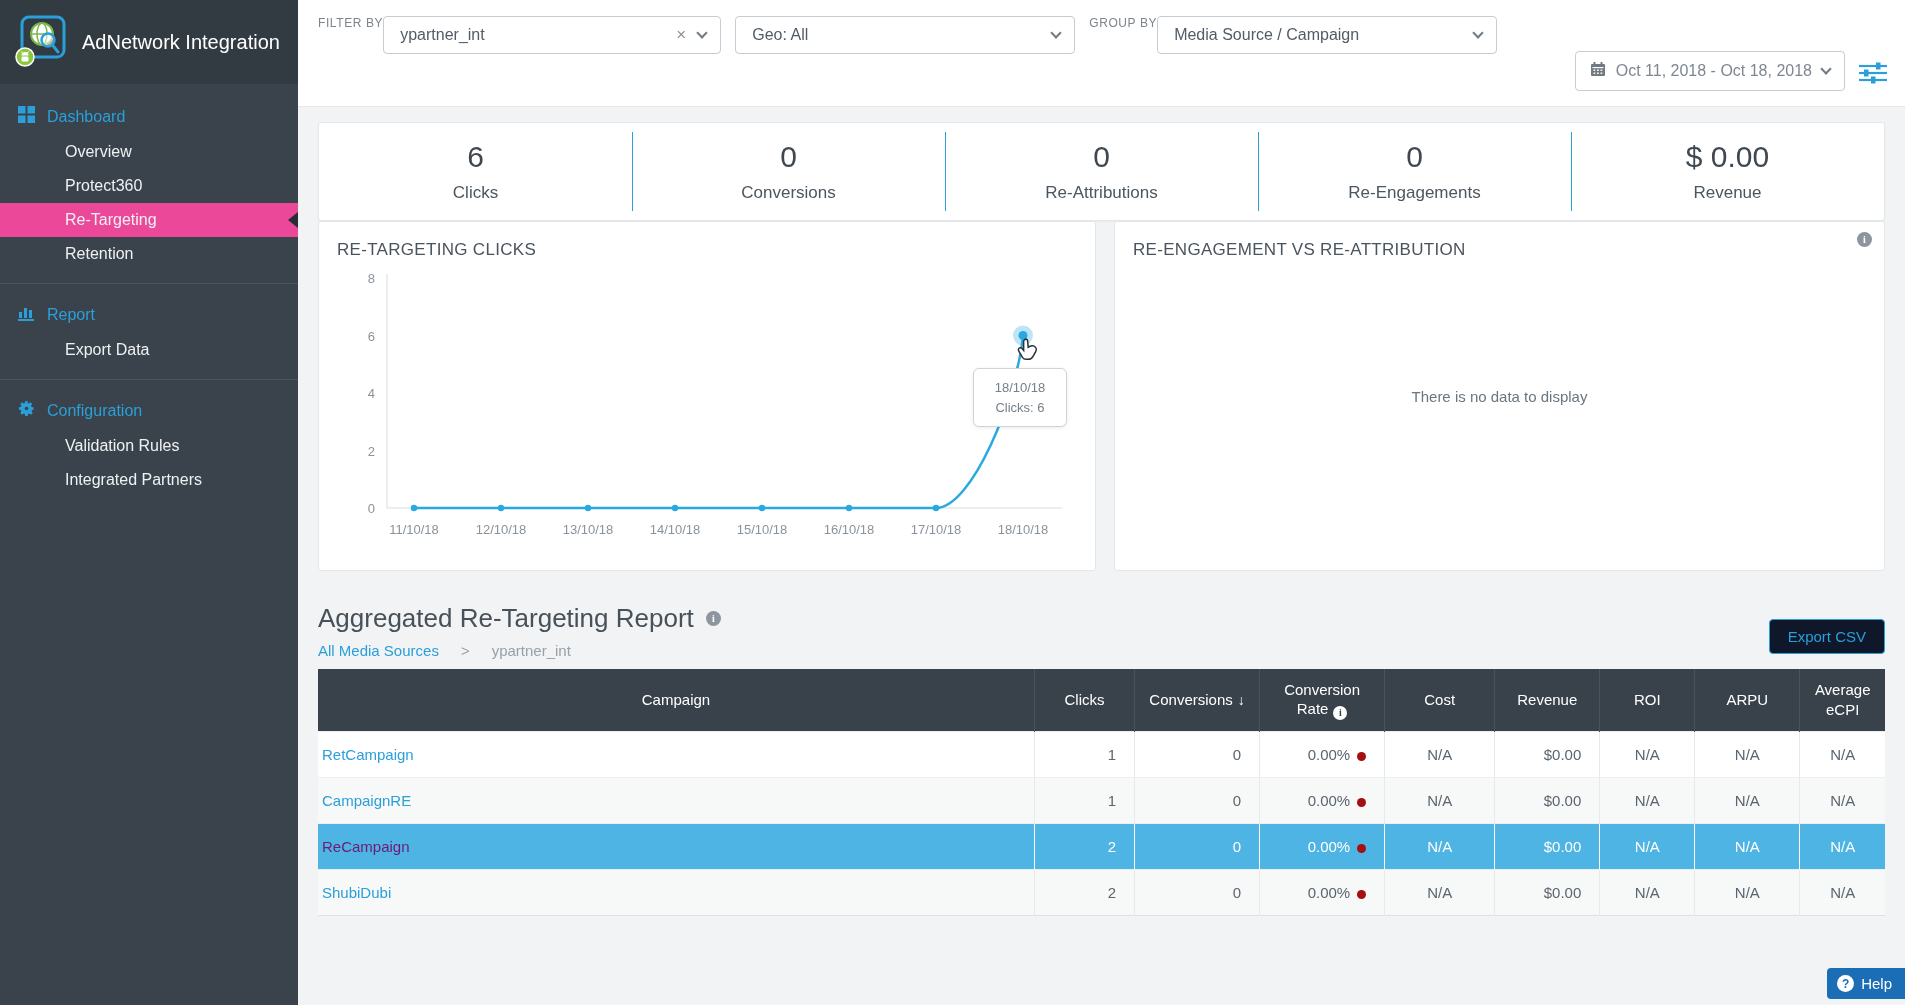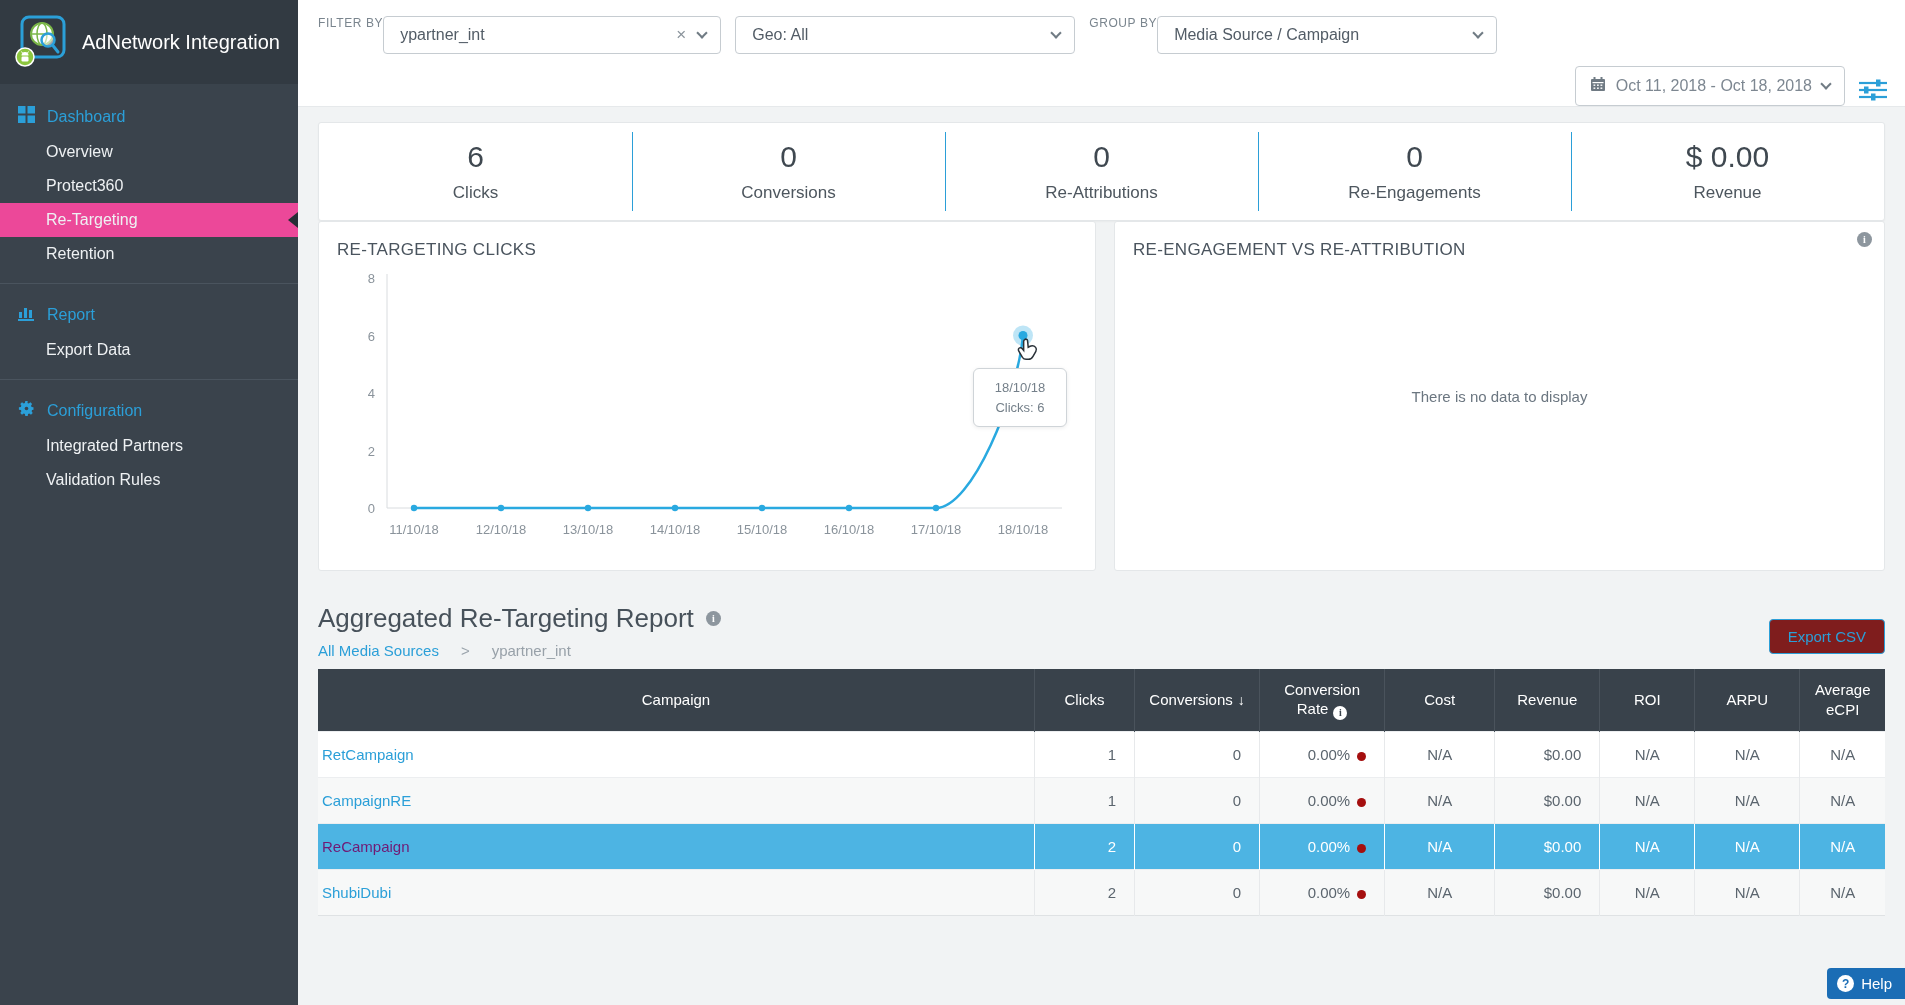--- a/index.html
+++ b/index.html
@@ -14,21 +14,21 @@
   html,body{width:1905px;height:1005px;overflow:hidden;}
   body{font-family:"Liberation Sans",sans-serif;background:#f1f3f4;color:#4a545e;}
   .app{display:flex;width:100%;height:100%;position:relative;}
 
   
   .sidebar{width:298px;flex-shrink:0;background:var(--sidebar);color:#eef1f3;}
   .sidebar-header{display:flex;align-items:center;gap:14px;height:84px;padding:12px 14px;background:var(--sidebar-dark);}
   .app-title{font-size:20px;color:#ffffff;white-space:nowrap;overflow:hidden;}
   .nav{padding-top:14px;}
   .nav-section-header{display:flex;align-items:center;gap:12px;padding:8px 18px;font-size:16px;color:var(--accent);cursor:pointer;}
-  .nav-item{display:block;padding:8px 18px 8px 46px;font-size:16px;color:#eef1f3;position:relative;cursor:pointer;}
+  .nav-item{display:block;padding:8px 18px 8px 65px;font-size:16px;color:#eef1f3;position:relative;cursor:pointer;}
   .nav-item.active{background:#ec4899;}
   .nav-item.active .active-arrow{position:absolute;right:0;top:50%;margin-top:-8px;width:0;height:0;
     border-top:8px solid transparent;border-bottom:8px solid transparent;border-right:10px solid #272e35;}
   .nav-divider{height:1px;background:#4a545e;margin:12px 0;}
 
   
   .main{flex:1;display:flex;flex-direction:column;min-width:0;}
   .topbar{background:#fff;height:107px;padding:16px 18px 0 20px;display:flex;border-bottom:1px solid #e6e9eb;}
   .field{display:flex;flex-direction:row;}
   .field-label{font-size:12px;letter-spacing:.6px;color:#7a858e;margin-bottom:8px;}
@@ -36,21 +36,21 @@
   .input-box{height:38px;border:1px solid #c6ccd1;border-radius:4px;background:#fff;display:flex;align-items:center;
     padding:0 14px 0 16px;font-size:16px;color:#525c66;cursor:pointer;}
   .input-box .grow{flex:1;}
   .clear-x{color:#8a939b;font-size:17px;margin:0 12px 0 8px;cursor:pointer;}
   .chevron{width:8px;height:8px;border-right:2px solid #707b84;border-bottom:2px solid #707b84;
     transform:rotate(45deg);margin-top:-4px;flex-shrink:0;}
   .w-filter{width:338px;}
   .w-geo{width:340px;}
   .w-group{width:340px;}
   .group-field{margin-left:14px;}
-  .topbar-right{margin-left:auto;display:flex;align-items:flex-end;gap:14px;padding-top:20px;}
+  .topbar-right{margin-left:auto;display:flex;align-items:center;gap:14px;padding-top:20px;}
   .date-btn{height:40px;border:1px solid #c6ccd1;border-radius:4px;display:flex;align-items:center;gap:10px;
     padding:0 14px;font-size:16px;color:#7d8791;background:#fff;cursor:pointer;}
   .sliders-btn{margin-top:8px;cursor:pointer;}
 
   .content{padding:0 20px;flex:1;}
 
   
   .kpi-card{margin-top:15px;background:#fff;border:1px solid #e4e7e9;border-radius:3px;height:99px;
     display:flex;align-items:stretch;box-shadow:0 1px 2px rgba(0,0,0,.04);}
   .kpi{flex:1;text-align:center;position:relative;display:flex;flex-direction:column;justify-content:center;gap:9px;}
@@ -76,21 +76,21 @@
   .cursor-hand{position:absolute;left:698px;top:116px;}
 
   
   .report-head{display:flex;align-items:center;margin-top:32px;}
   .report-title-wrap{display:flex;align-items:center;gap:12px;}
   .report-title{font-size:26px;font-weight:400;color:#47515a;}
   .breadcrumb{margin-top:8px;margin-bottom:10px;font-size:15px;display:flex;align-items:center;gap:22px;}
   .bc-link{color:var(--accent);cursor:pointer;}
   .bc-sep{color:#9aa3ab;}
   .bc-current{color:#98a1a9;}
-  .export-btn{margin-left:auto;align-self:center;background:#7f1d1d;border:1px solid var(--accent);color:var(--accent);
+  .export-btn{margin-left:auto;align-self:center;background:#0f172a;border:1px solid var(--accent);color:var(--accent);
     border-radius:4px;font-size:15px;padding:8px 18px;cursor:pointer;font-family:inherit;}
 
   table.report-table{width:100%;border-collapse:collapse;background:#fff;}
   .report-table thead th{background:var(--header-dark);color:#fff;font-size:15px;font-weight:400;height:62px;
     text-align:center;border-left:1px solid #4a535c;padding:4px 8px;line-height:1.3;}
   .report-table thead th:first-child{border-left:none;}
   .report-table td{height:46px;font-size:15px;color:#5b656e;border-left:1px solid #e7e9eb;padding:0 8px;}
   .report-table td:first-child{border-left:none;padding-left:4px;}
   .report-table tbody tr{border-top:1px solid #eceef0;}
   .report-table tbody tr:nth-child(even){background:#f7f8f8;}
@@ -177,22 +177,22 @@
 
       <div class="nav-section-header">
         <span>
           <svg width="17" height="17" viewBox="0 0 17 17">
             <path d="M8.5 5.5a3 3 0 1 0 0 6 3 3 0 0 0 0-6zm7 4.2v-2.4l-2-.4a5 5 0 0 0-.5-1.2l1.1-1.7-1.7-1.7-1.7 1.1a5 5 0 0 0-1.2-.5L9.7 1H7.3l-.4 2a5 5 0 0 0-1.2.5L4 2.3 2.3 4l1.1 1.7a5 5 0 0 0-.5 1.2l-2 .4v2.4l2 .4c.1.4.3.8.5 1.2L2.3 13 4 14.7l1.7-1.1c.4.2.8.4 1.2.5l.4 2h2.4l.4-2c.4-.1.8-.3 1.2-.5l1.7 1.1 1.7-1.7-1.1-1.7c.2-.4.4-.8.5-1.2z" fill="#2b9fd8"></path>
             <circle cx="8.5" cy="8.5" r="1.8" fill="#3a434c"></circle>
           </svg>
         </span>
         <span>Configuration</span>
       </div>
+      <a class="nav-item">Validation Rules</a>
       <a class="nav-item">Integrated Partners</a>
-      <a class="nav-item">Validation Rules</a>
     </nav>
   </aside>
 
   <div class="main">
 
     <header class="topbar">
       <div class="field">
         <span class="field-label">FILTER BY</span>
         <div class="inputs-row">
           <div class="input-box w-filter">

